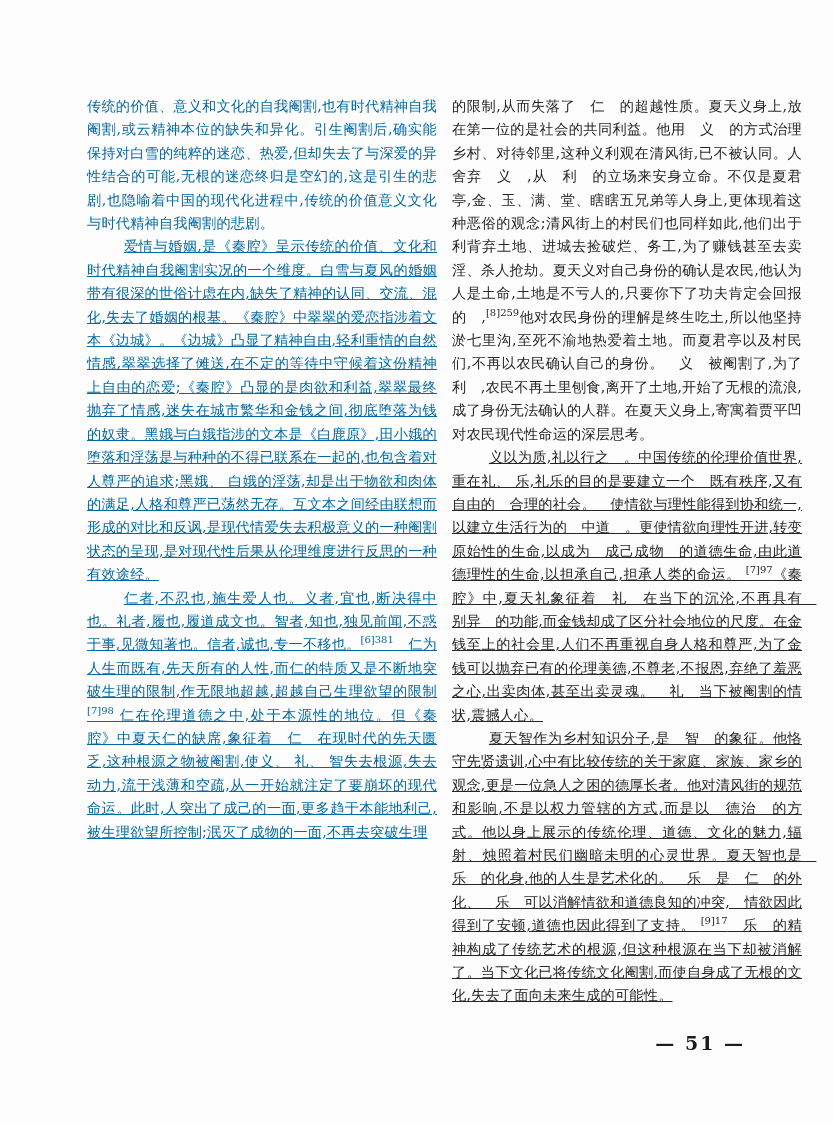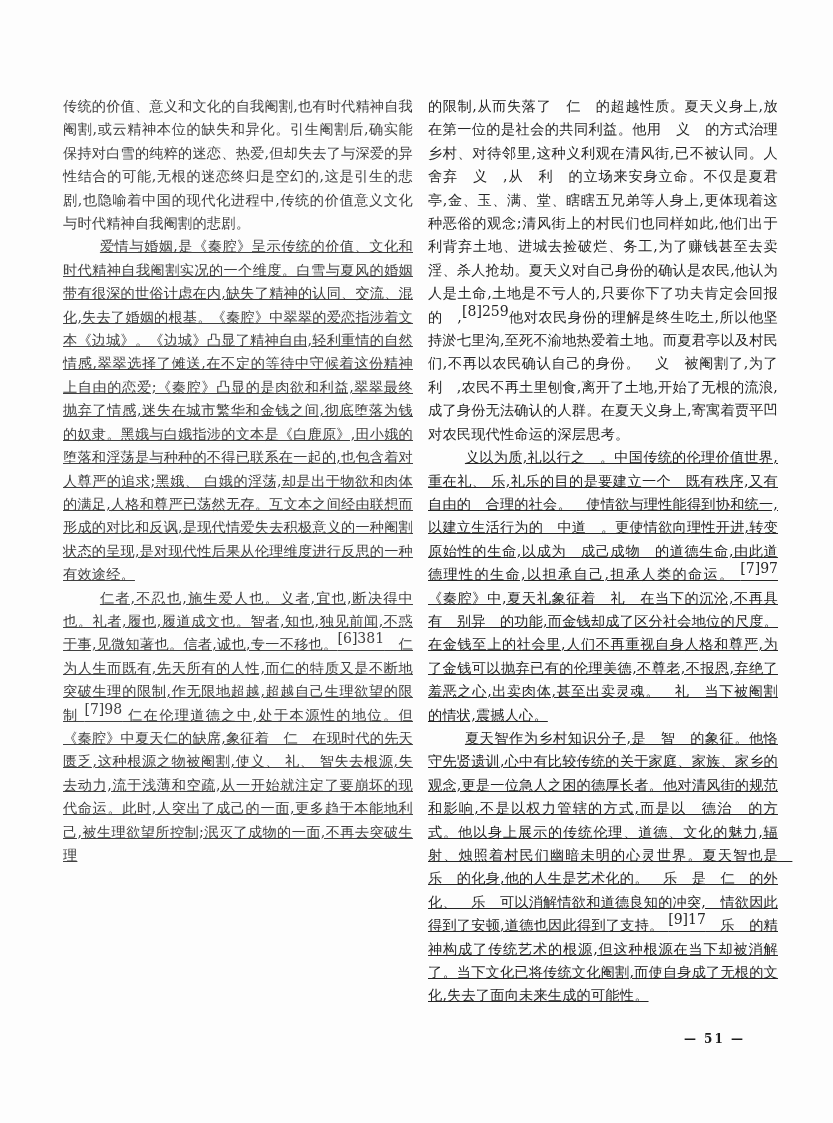--- a/index.html
+++ b/index.html
@@ -33,43 +33,43 @@
   .para {
     margin: 0;
     padding: 0;
     text-indent: 0;
   }
   .para.indent {
     text-indent: 2.6em;
     text-decoration: underline;
   }
   sup.cite {
-    font-size: 14px;
+    font-size: 10px;
     line-height: 0;
     vertical-align: super;
     letter-spacing: 0;
     white-space: nowrap;
   }
   .page-number {
     position: absolute;
     top: 1032px;
     right: 88px;
-    font-size: 12px;
+    font-size: 19px;
     font-weight: bold;
     color: #1c1c1c;
     letter-spacing: 2px;
     font-family: "DejaVu Serif", "Liberation Serif", serif;
   }
 </style>
 </head>
 <body>
 
 <div class="page" style="background: rgb(253, 253, 253);">
   <div class="content">
-    <div class="col" style="color: #404040;">
+    <div class="col" style="color: #0369a1; margin-left: 24px;">
         <p class="para">传统的价值、意义和文化的自我阉割,也有时代精神自我阉割,或云精神本位的缺失和异化。引生阉割后,确实能保持对白雪的纯粹的迷恋、热爱,但却失去了与深爱的异性结合的可能,无根的迷恋终归是空幻的,这是引生的悲剧,也隐喻着中国的现代化进程中,传统的价值意义文化与时代精神自我阉割的悲剧。</p>
         <p class="para indent">爱情与婚姻,是《秦腔》呈示传统的价值、文化和时代精神自我阉割实况的一个维度。白雪与夏风的婚姻带有很深的世俗计虑在内,缺失了精神的认同、交流、混化,失去了婚姻的根基。《秦腔》中翠翠的爱恋指涉着文本《边城》。《边城》凸显了精神自由,轻利重情的自然情感,翠翠选择了傩送,在不定的等待中守候着这份精神上自由的恋爱;《秦腔》凸显的是肉欲和利益,翠翠最终抛弃了情感,迷失在城市繁华和金钱之间,彻底堕落为钱的奴隶。黑娥与白娥指涉的文本是《白鹿原》,田小娥的堕落和淫荡是与种种的不得已联系在一起的,也包含着对人尊严的追求;黑娥、 白娥的淫荡,却是出于物欲和肉体的满足,人格和尊严已荡然无存。互文本之间经由联想而形成的对比和反讽,是现代情爱失去积极意义的一种阉割状态的呈现,是对现代性后果从伦理维度进行反思的一种有效途经。</p>
         <p class="para indent">仁者,不忍也,施生爱人也。义者,宜也,断决得中也。礼者,履也,履道成文也。智者,知也,独见前闻,不惑于事,见微知著也。信者,诚也,专一不移也。<sup class="cite">[6]381</sup>　仁为人生而既有,先天所有的人性,而仁的特质又是不断地突破生理的限制,作无限地超越,超越自己生理欲望的限制 <sup class="cite">[7]98</sup> 仁在伦理道德之中,处于本源性的地位。但《秦腔》中夏天仁的缺席,象征着　仁　在现时代的先天匮乏,这种根源之物被阉割,使义、 礼、 智失去根源,失去动力,流于浅薄和空疏,从一开始就注定了要崩坏的现代命运。此时,人突出了成己的一面,更多趋于本能地利己,被生理欲望所控制;泯灭了成物的一面,不再去突破生理</p>
       </div>
     <div class="col" style="color: rgb(38, 38, 38);">
         <p class="para">的限制,从而失落了　仁　的超越性质。夏天义身上,放在第一位的是社会的共同利益。他用　义　的方式治理乡村、对待邻里,这种义利观在清风街,已不被认同。人舍弃　义　,从　利　的立场来安身立命。不仅是夏君亭,金、玉、满、堂、瞎瞎五兄弟等人身上,更体现着这种恶俗的观念;清风街上的村民们也同样如此,他们出于利背弃土地、进城去捡破烂、务工,为了赚钱甚至去卖淫、杀人抢劫。夏天义对自己身份的确认是农民,他认为　人是土命,土地是不亏人的,只要你下了功夫肯定会回报的　,<sup class="cite">[8]259</sup>他对农民身份的理解是终生吃土,所以他坚持淤七里沟,至死不渝地热爱着土地。而夏君亭以及村民们,不再以农民确认自己的身份。　义　被阉割了,为了　利　,农民不再土里刨食,离开了土地,开始了无根的流浪,成了身份无法确认的人群。在夏天义身上,寄寓着贾平凹对农民现代性命运的深层思考。</p>
         <p class="para indent">义以为质,礼以行之　。中国传统的伦理价值世界,重在礼、 乐,礼乐的目的是要建立一个　既有秩序,又有自由的　合理的社会。　使情欲与理性能得到协和统一,以建立生活行为的　中道　。更使情欲向理性开进,转变原始性的生命,以成为　成己成物　的道德生命,由此道德理性的生命,以担承自己,担承人类的命运。 <sup class="cite">[7]97</sup>《秦腔》中,夏天礼象征着　礼　在当下的沉沦,不再具有　别异　的功能,而金钱却成了区分社会地位的尺度。在金钱至上的社会里,人们不再重视自身人格和尊严,为了金钱可以抛弃已有的伦理美德,不尊老,不报恩,弃绝了羞恶之心,出卖肉体,甚至出卖灵魂。　礼　当下被阉割的情状,震撼人心。</p>
         <p class="para indent">夏天智作为乡村知识分子,是　智　的象征。他恪守先贤遗训,心中有比较传统的关于家庭、家族、家乡的观念,更是一位急人之困的德厚长者。他对清风街的规范和影响,不是以权力管辖的方式,而是以　德治　的方式。他以身上展示的传统伦理、道德、文化的魅力,辐射、烛照着村民们幽暗未明的心灵世界。夏天智也是　乐　的化身,他的人生是艺术化的。　乐　是　仁　的外化、　乐　可以消解情欲和道德良知的冲突,　情欲因此得到了安顿,道德也因此得到了支持。 <sup class="cite">[9]17</sup>　乐　的精神构成了传统艺术的根源,但这种根源在当下却被消解了。当下文化已将传统文化阉割,而使自身成了无根的文化,失去了面向未来生成的可能性。</p>
       </div>
   </div>

